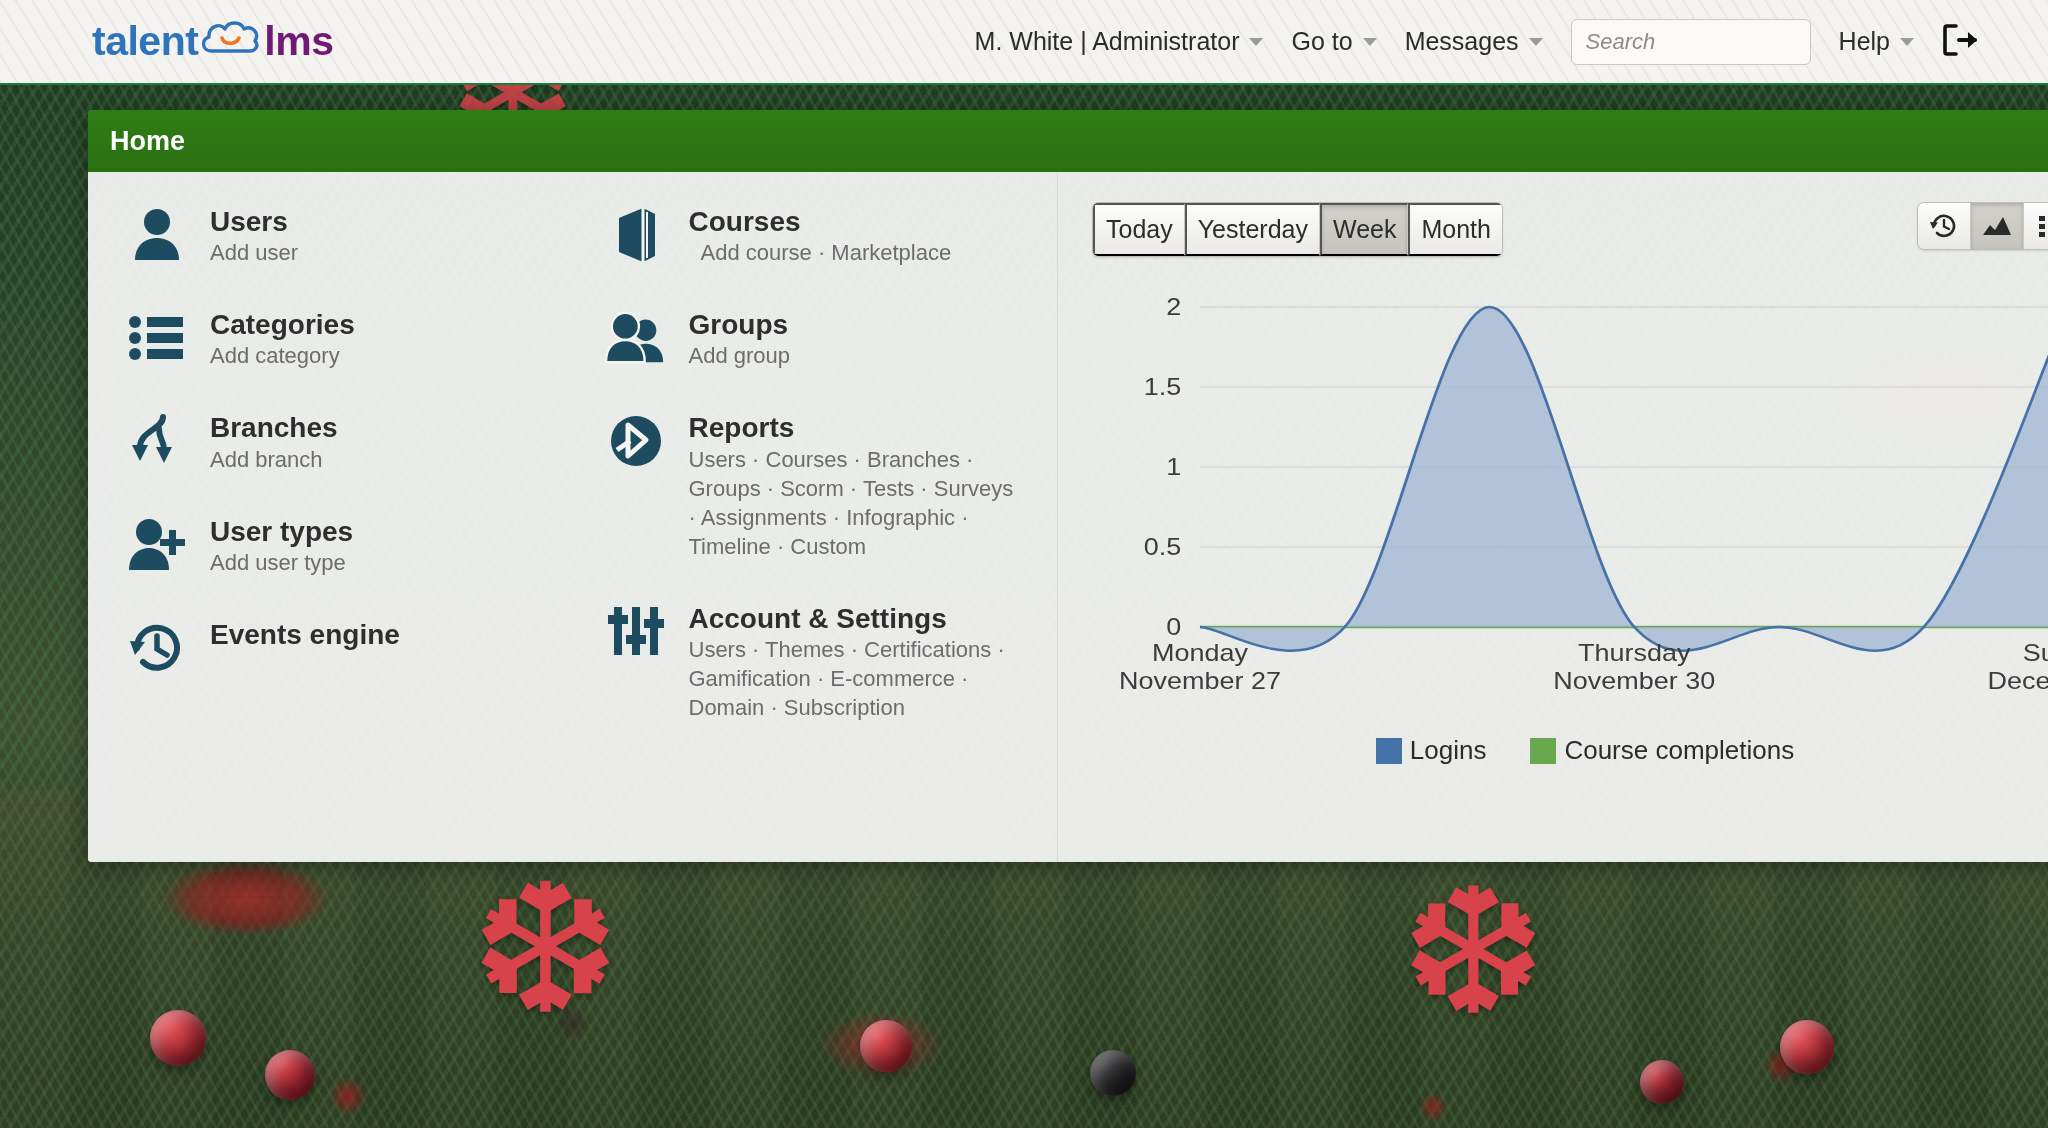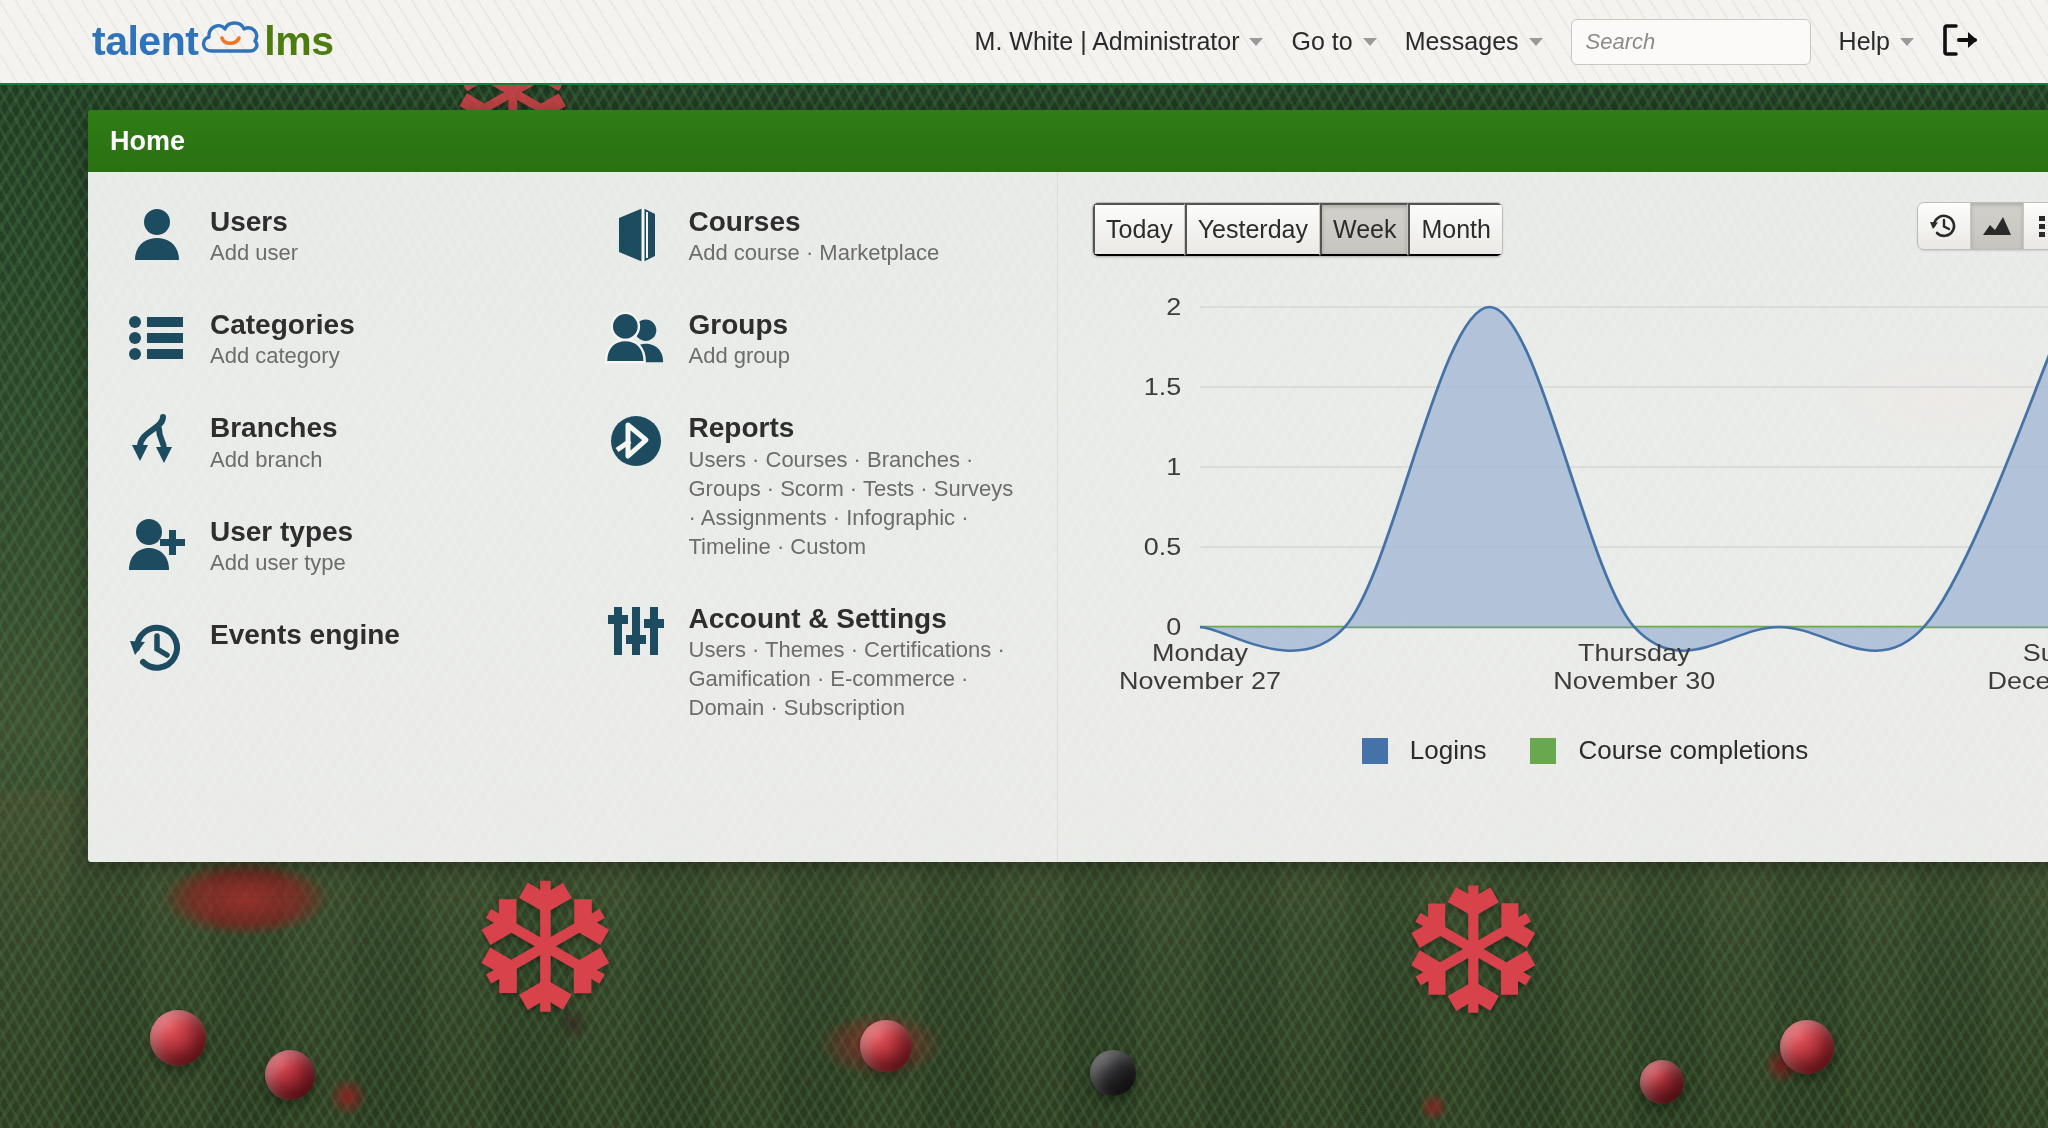--- a/index.html
+++ b/index.html
@@ -81,21 +81,21 @@
     position: relative;
     margin-left: 92px;
     display: flex;
     align-items: center;
     font-size: 41px;
     font-weight: bold;
     letter-spacing: -.5px;
     z-index: 2;
   }
   .logo-talent { color: #2f74bb; }
-  .logo-lms { color: #4d7c0f; }
+  .logo-lms { color: #701a75; }
   .logo-cloud { margin: 0 2px; display: block; }
 
   .nav-right {
     position: relative;
     margin-left: auto;
     margin-right: 68px;
     display: flex;
     align-items: center;
     gap: 28px;
     z-index: 2;
@@ -275,21 +275,21 @@
   .legend {
     display: flex;
     justify-content: center;
     align-items: center;
     gap: 44px;
     margin-top: 22px;
   }
   .legend-item {
     display: flex;
     align-items: center;
-    gap: 22px;
+    gap: 8px;
     font-size: 26px;
     color: #2b2b2b;
   }
   .legend-swatch { width: 26px; height: 26px; display: block; }
 </style>
 </head>
 <body>
 
 <div id="page">
 
@@ -445,21 +445,21 @@
           <div class="menu-entry">
             <span class="menu-icon">
               <svg width="54" height="58" viewBox="0 0 54 58">
                 <path d="M10 12 L34 2 L46 8 L46 50 L34 56 L10 46 Z" fill="#1d4c61"></path>
                 <path d="M34 2 L34 56" fill="none" stroke="#f5f5f2" stroke-width="3"></path>
                 <path d="M38 6 L38 52" fill="none" stroke="#f5f5f2" stroke-width="2"></path>
               </svg>
             </span>
             <span class="menu-text">
               <span class="menu-label">Courses</span>
-              <span class="menu-sub" style="display:block;">Add course · Marketplace</span>
+              <span class="menu-sub" style="display:block;margin-left:12px;">Add course · Marketplace</span>
             </span>
           </div>
 
           <div class="menu-entry">
             <span class="menu-icon">
               <svg width="64" height="54" viewBox="0 0 64 54">
                 <circle cx="42" cy="19" r="11" fill="#1d4c61"></circle>
                 <path d="M26 52 C26 38 34 33 42 33 C50 33 60 38 60 52 Z" fill="#1d4c61"></path>
                 <circle cx="21" cy="15" r="14" fill="#1d4c61" stroke="#f5f5f2" stroke-width="2.5"></circle>
                 <path d="M1 52 C1 35 11 29 21 29 C31 29 41 35 41 52 Z" fill="#1d4c61" stroke="#f5f5f2" stroke-width="2.5"></path>

